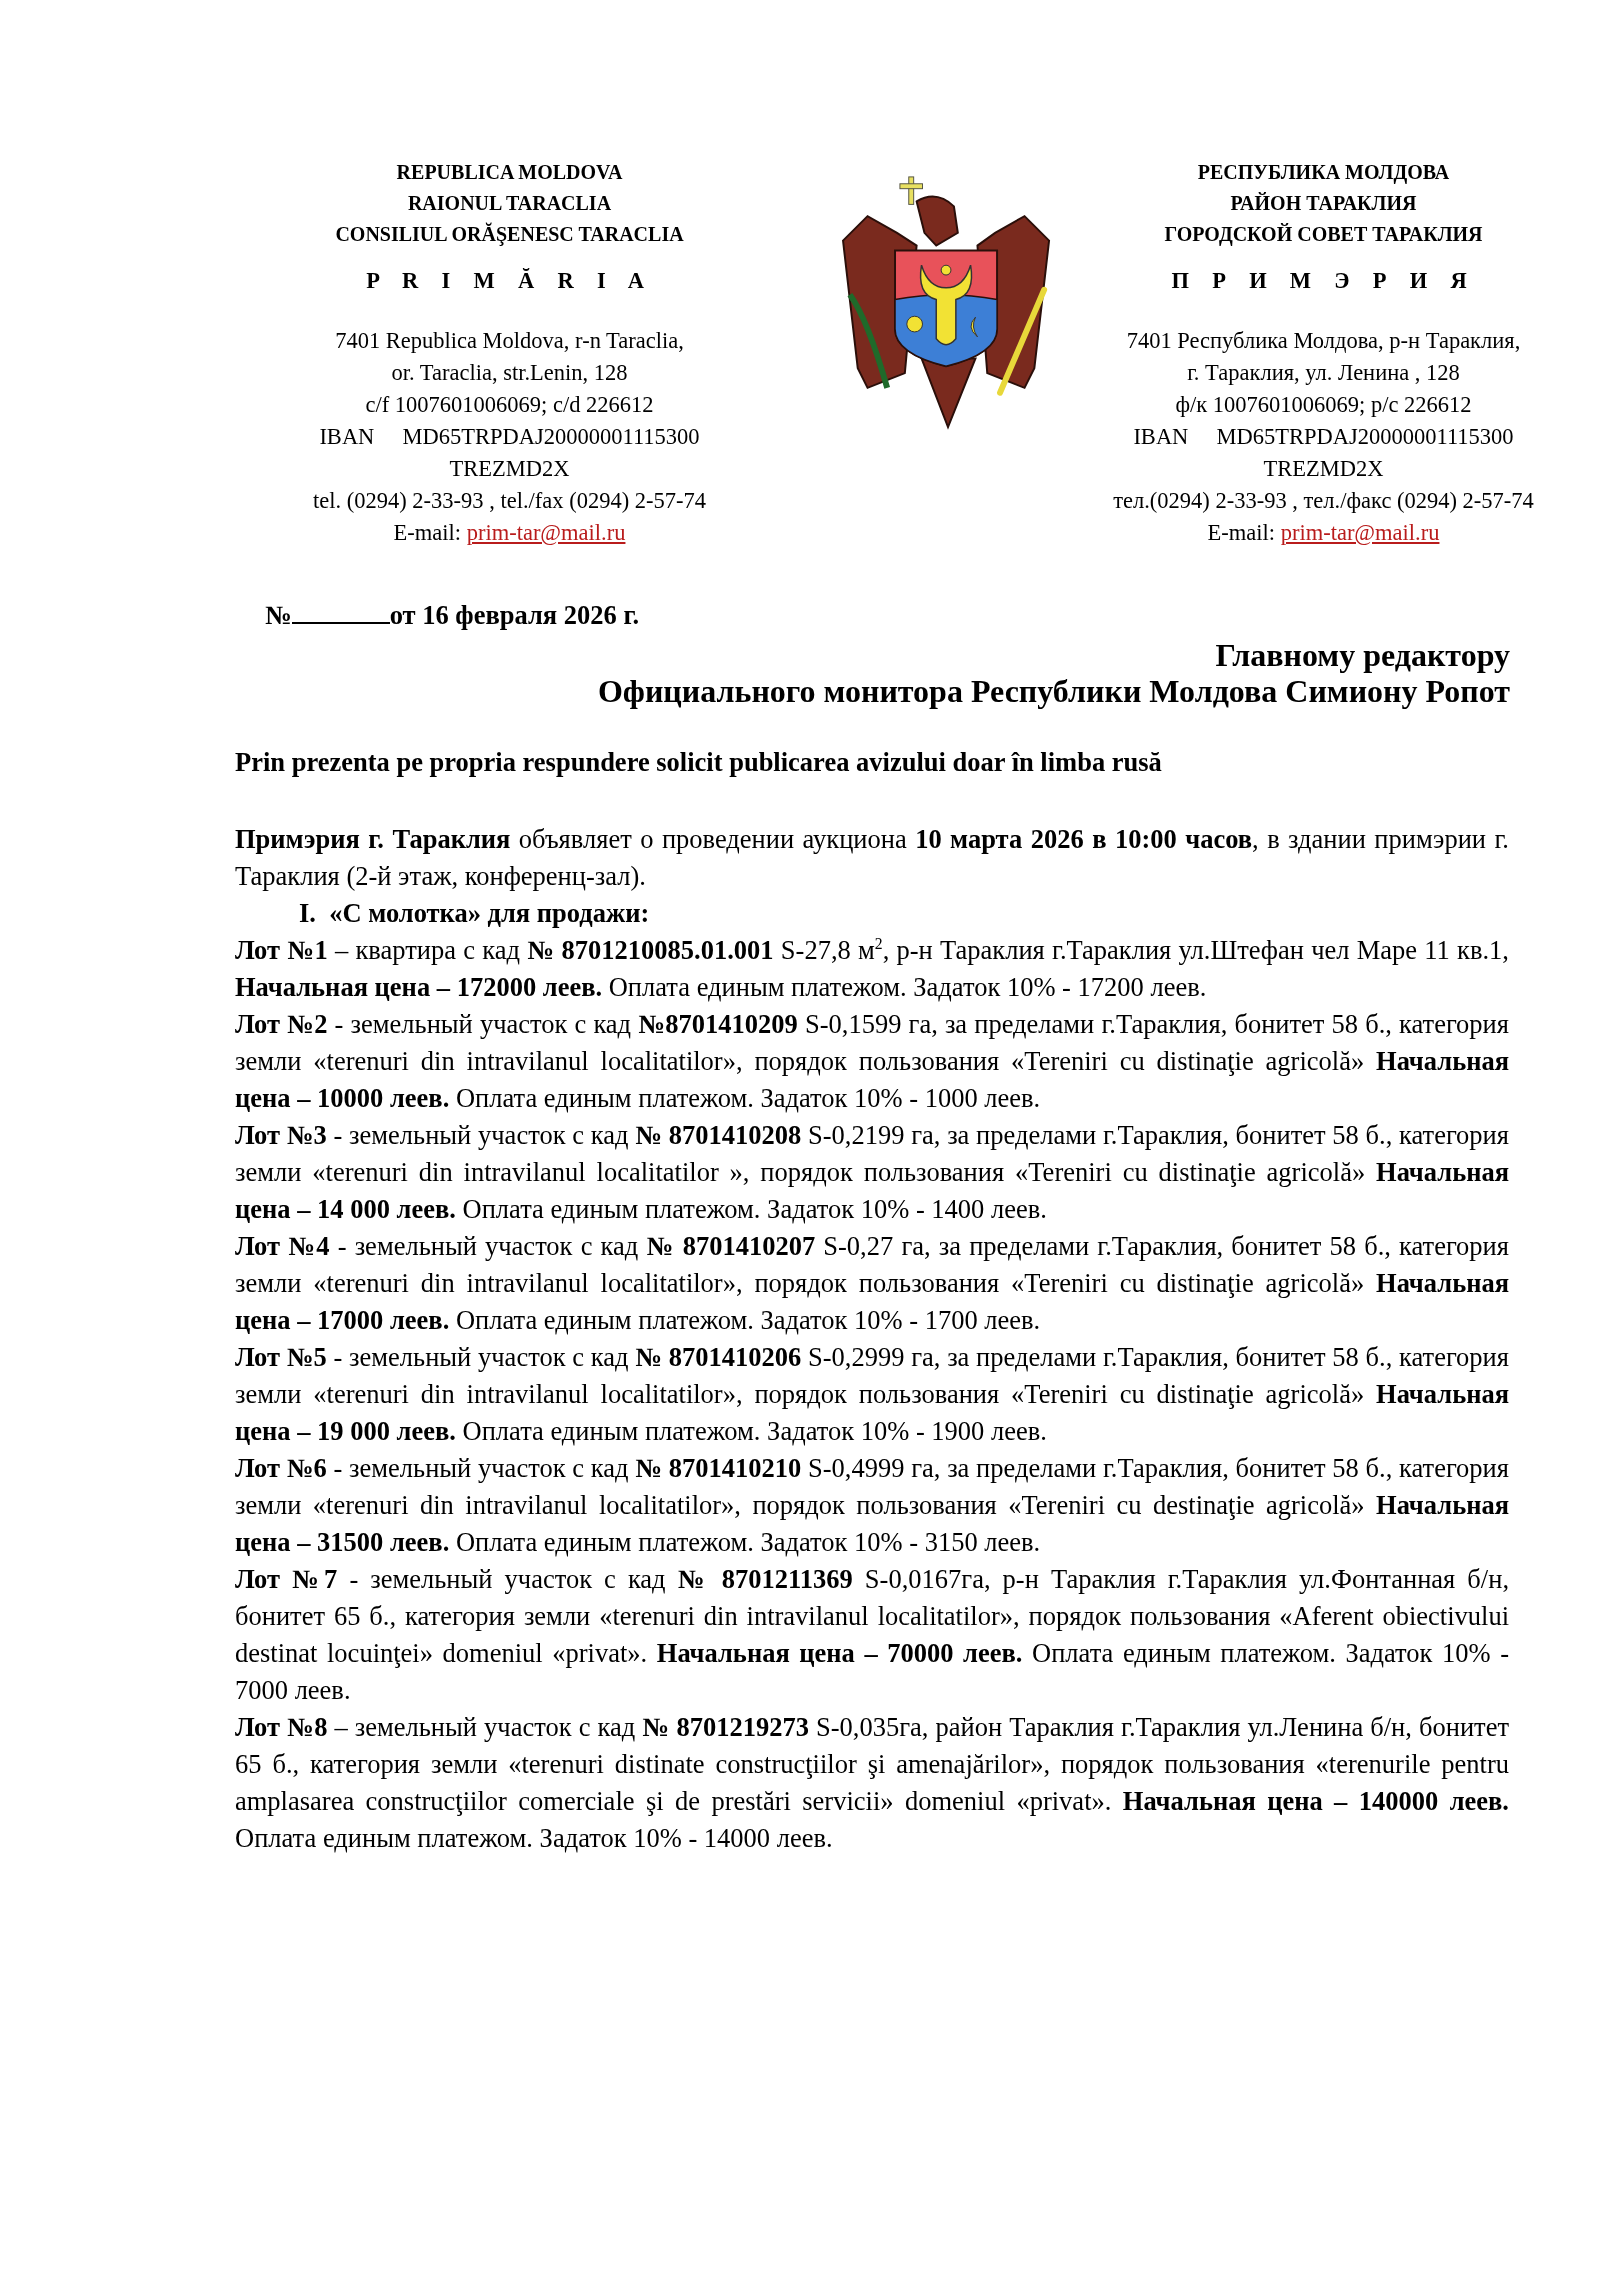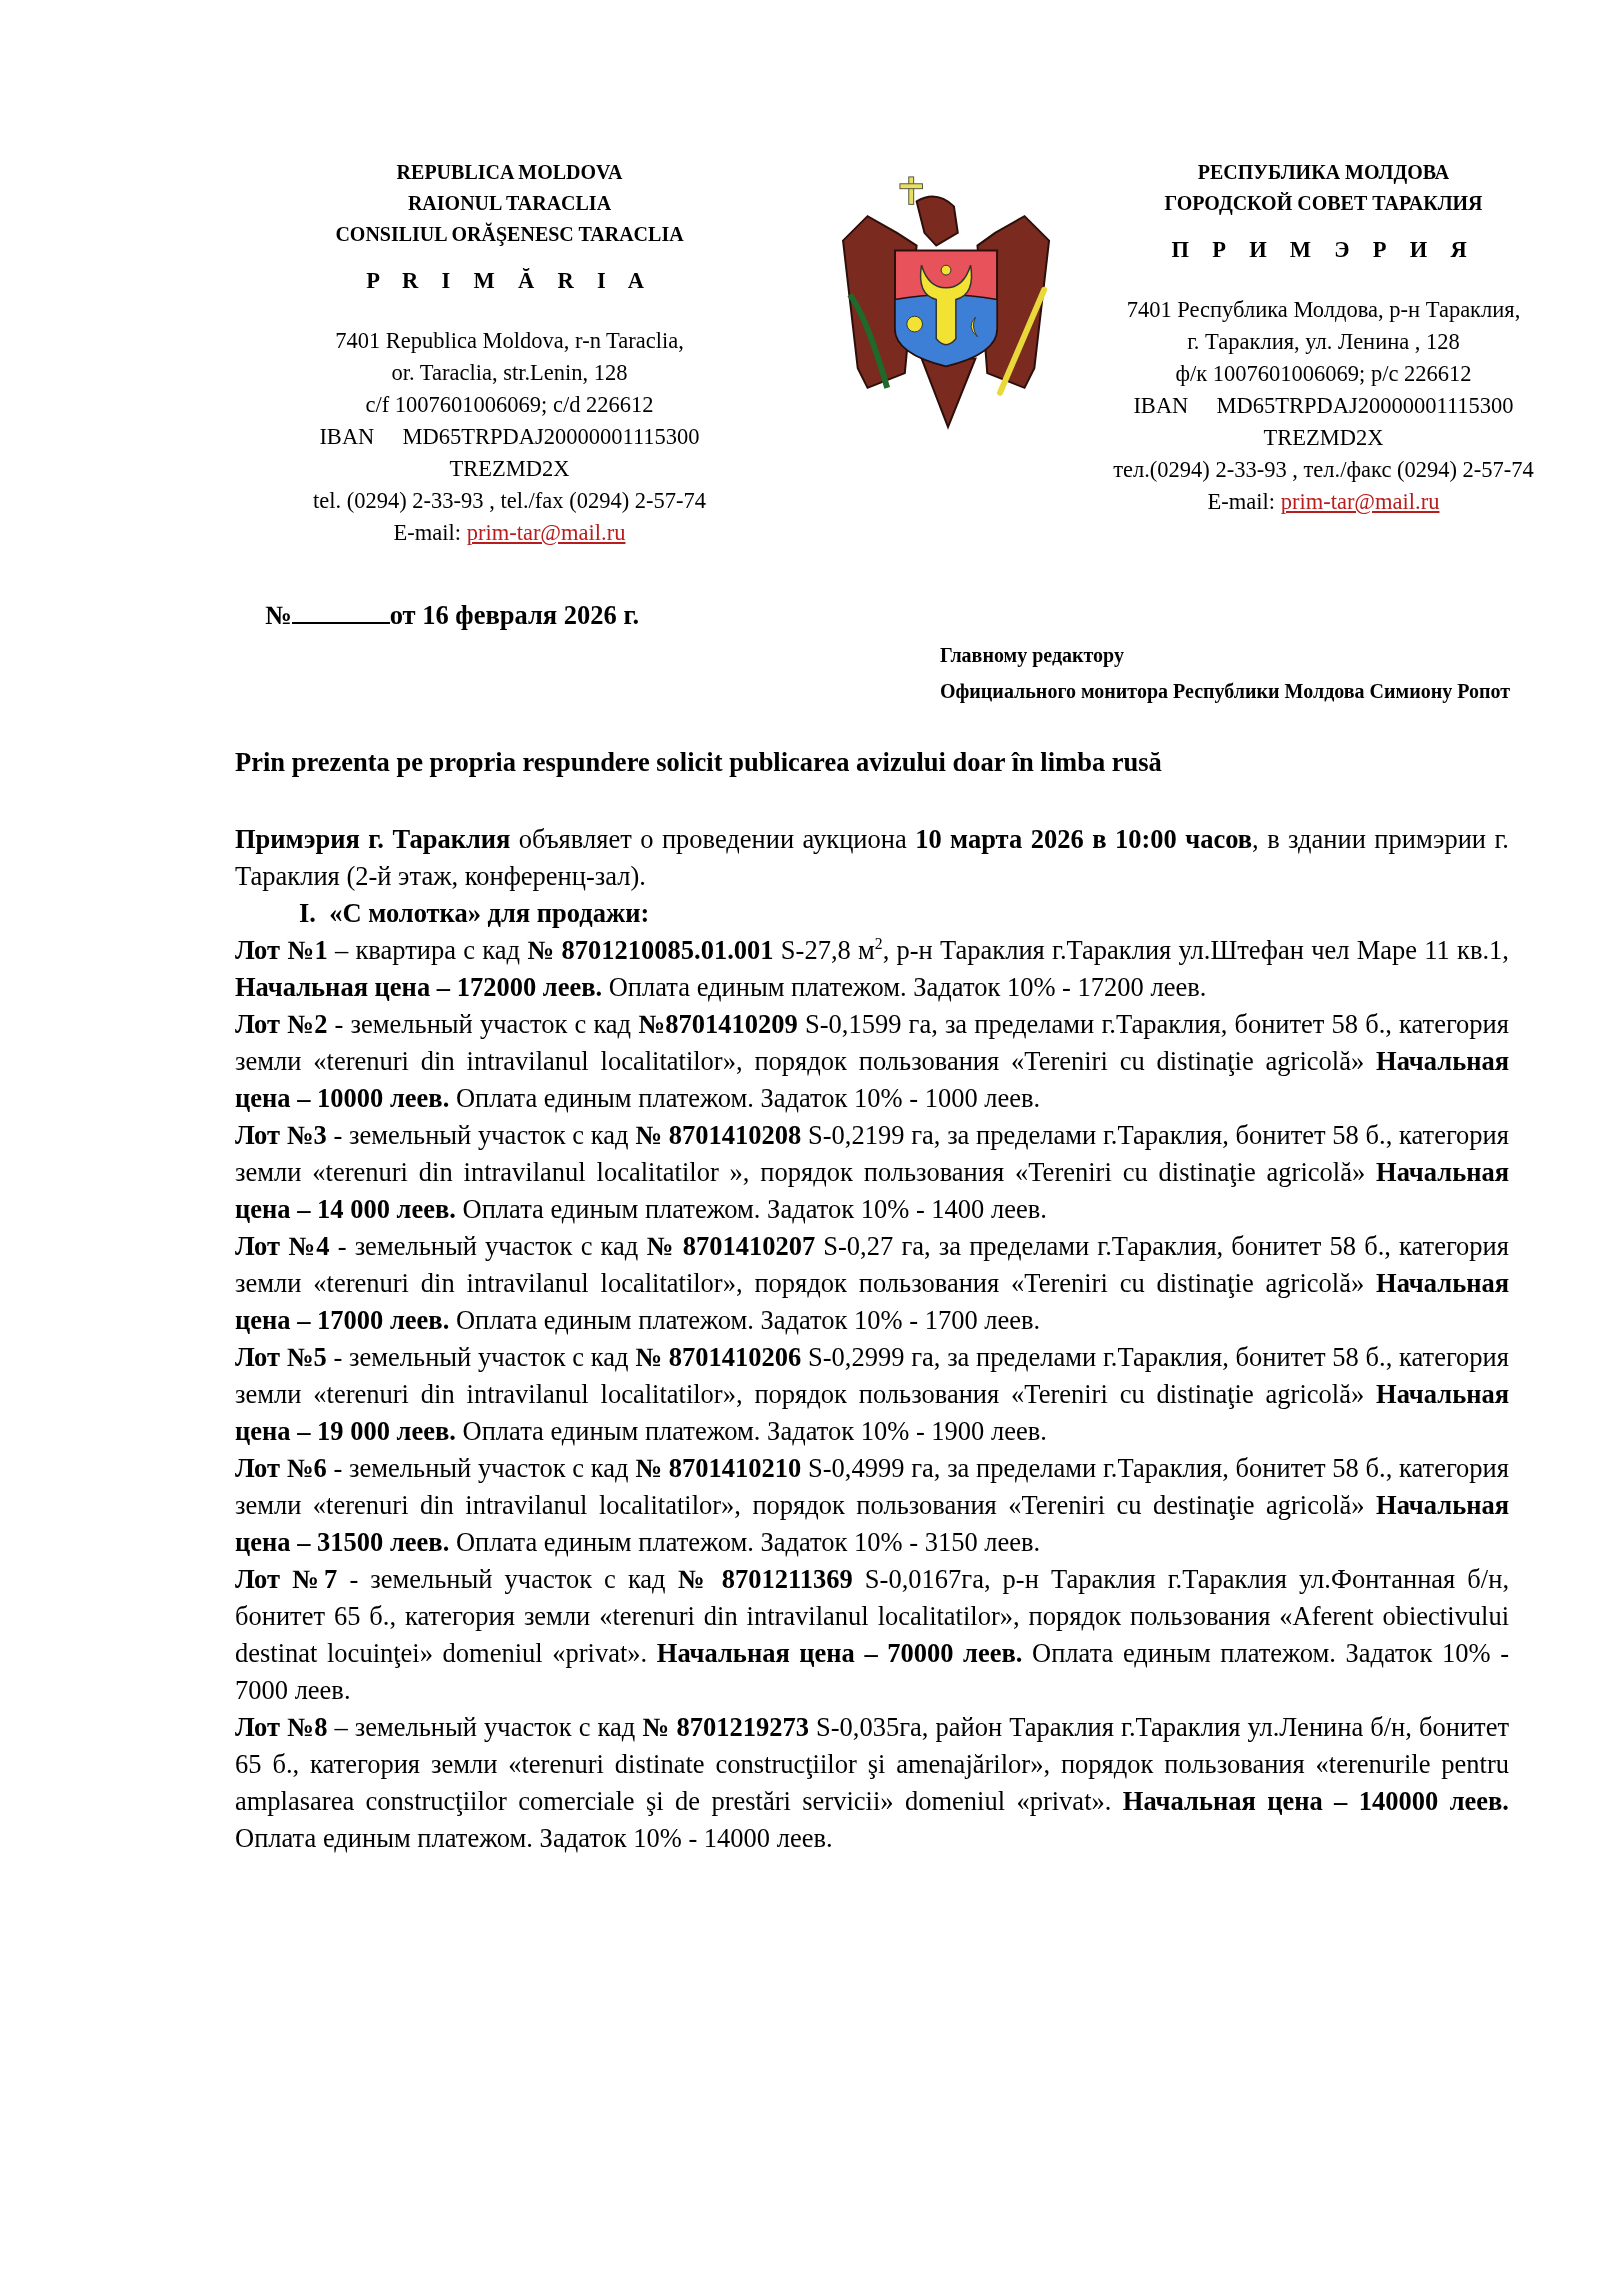--- a/index.html
+++ b/index.html
@@ -8,21 +8,21 @@
   .hdr-col { position: absolute; text-align: center; }
   .hdr-left { left: 235px; width: 549px; top: 157px; }
   .hdr-right { left: 1049px; width: 549px; top: 157px; }
   .hdr-title { font-weight: bold; font-size: 20px; line-height: 31px; }
   .hdr-primaria { font-weight: bold; font-size: 22.5px; letter-spacing: 8.8px; margin-top: 18px; }
   .hdr-addr { font-size: 22.5px; line-height: 32px; margin-top: 31px; text-align: center; }
   .hdr-addr a { color: #b91c1c; text-decoration: underline; }
   .emblem { position: absolute; left: 838px; top: 172px; width: 221px; height: 260px; }
   .regline { position: absolute; left: 265px; top: 600px; font-weight: bold; font-size: 26.5px; text-align: right; }
   .regline .blank { display: inline-block; width: 98px; border-bottom: 2px solid #000; height: 21.6px; vertical-align: baseline; }
-  .addressee { position: absolute; right: 111px; top: 637px; font-weight: bold; font-size: 20px; line-height: 36px; }
+  .addressee { position: absolute; right: 111px; top: 637px; text-align: right; font-weight: bold; font-size: 32px; line-height: 36px; }
   .request { position: absolute; left: 235px; top: 747px; font-weight: bold; font-size: 26.5px; }
   .body-text { position: absolute; left: 235px; width: 1274px; top: 821px; font-size: 26.5px; line-height: 37px; text-align: justify; }
   .body-text p { margin: 0; }
   .section-head { font-weight: bold; padding-left: 64px; }
   b { font-weight: bold; }
   sup { font-size: 15.7px; line-height: 0; }
 </style>
 </head>
 <body>
 
@@ -54,20 +54,21 @@
   <path d="M85 95 Q80 125 100 130 L100 170 Q110 182 120 170 L120 130 Q140 125 135 95 Q128 118 110 118 Q92 118 85 95 Z" fill="#f2e234" stroke="#333" stroke-width="1.5"></path>
   <circle cx="110" cy="100" r="5" fill="#f2e234" stroke="#333"></circle>
   <circle cx="78" cy="155" r="8" fill="#f2e234" stroke="#333"></circle>
   <path d="M140 148 Q130 158 142 168 Q135 158 140 148 Z" fill="#f2e234" stroke="#333"></path>
   <path d="M12 125 Q30 150 50 220" stroke="#1f6a2a" stroke-width="6" fill="none"></path>
   <path d="M210 120 L165 225" stroke="#e8d83a" stroke-width="6" stroke-linecap="round" fill="none"></path>
 </svg>
 
 <div class="hdr-col hdr-right">
   <div class="hdr-title">РЕСПУБЛИКА МОЛДОВА</div>
+  <div class="hdr-title">РАЙОН ТАРАКЛИЯ</div>
   <div class="hdr-title">ГОРОДСКОЙ СОВЕТ ТАРАКЛИЯ</div>
   <div class="hdr-primaria">П Р И М Э Р И Я</div>
   <div class="hdr-addr">
     <div>7401 Республика Молдова, р-н Тараклия,</div>
     <div>г. Тараклия, ул. Ленина , 128</div>
     <div>ф/к  1007601006069; р/с 226612</div>
     <div style="white-space:pre">IBAN     MD65TRPDAJ20000001115300</div>
     <div>TREZMD2X</div>
     <div>тел.(0294) 2-33-93 , тел./факс (0294) 2-57-74</div>
     <div><span>E-mail: </span><a>prim-tar@mail.ru</a></div>

